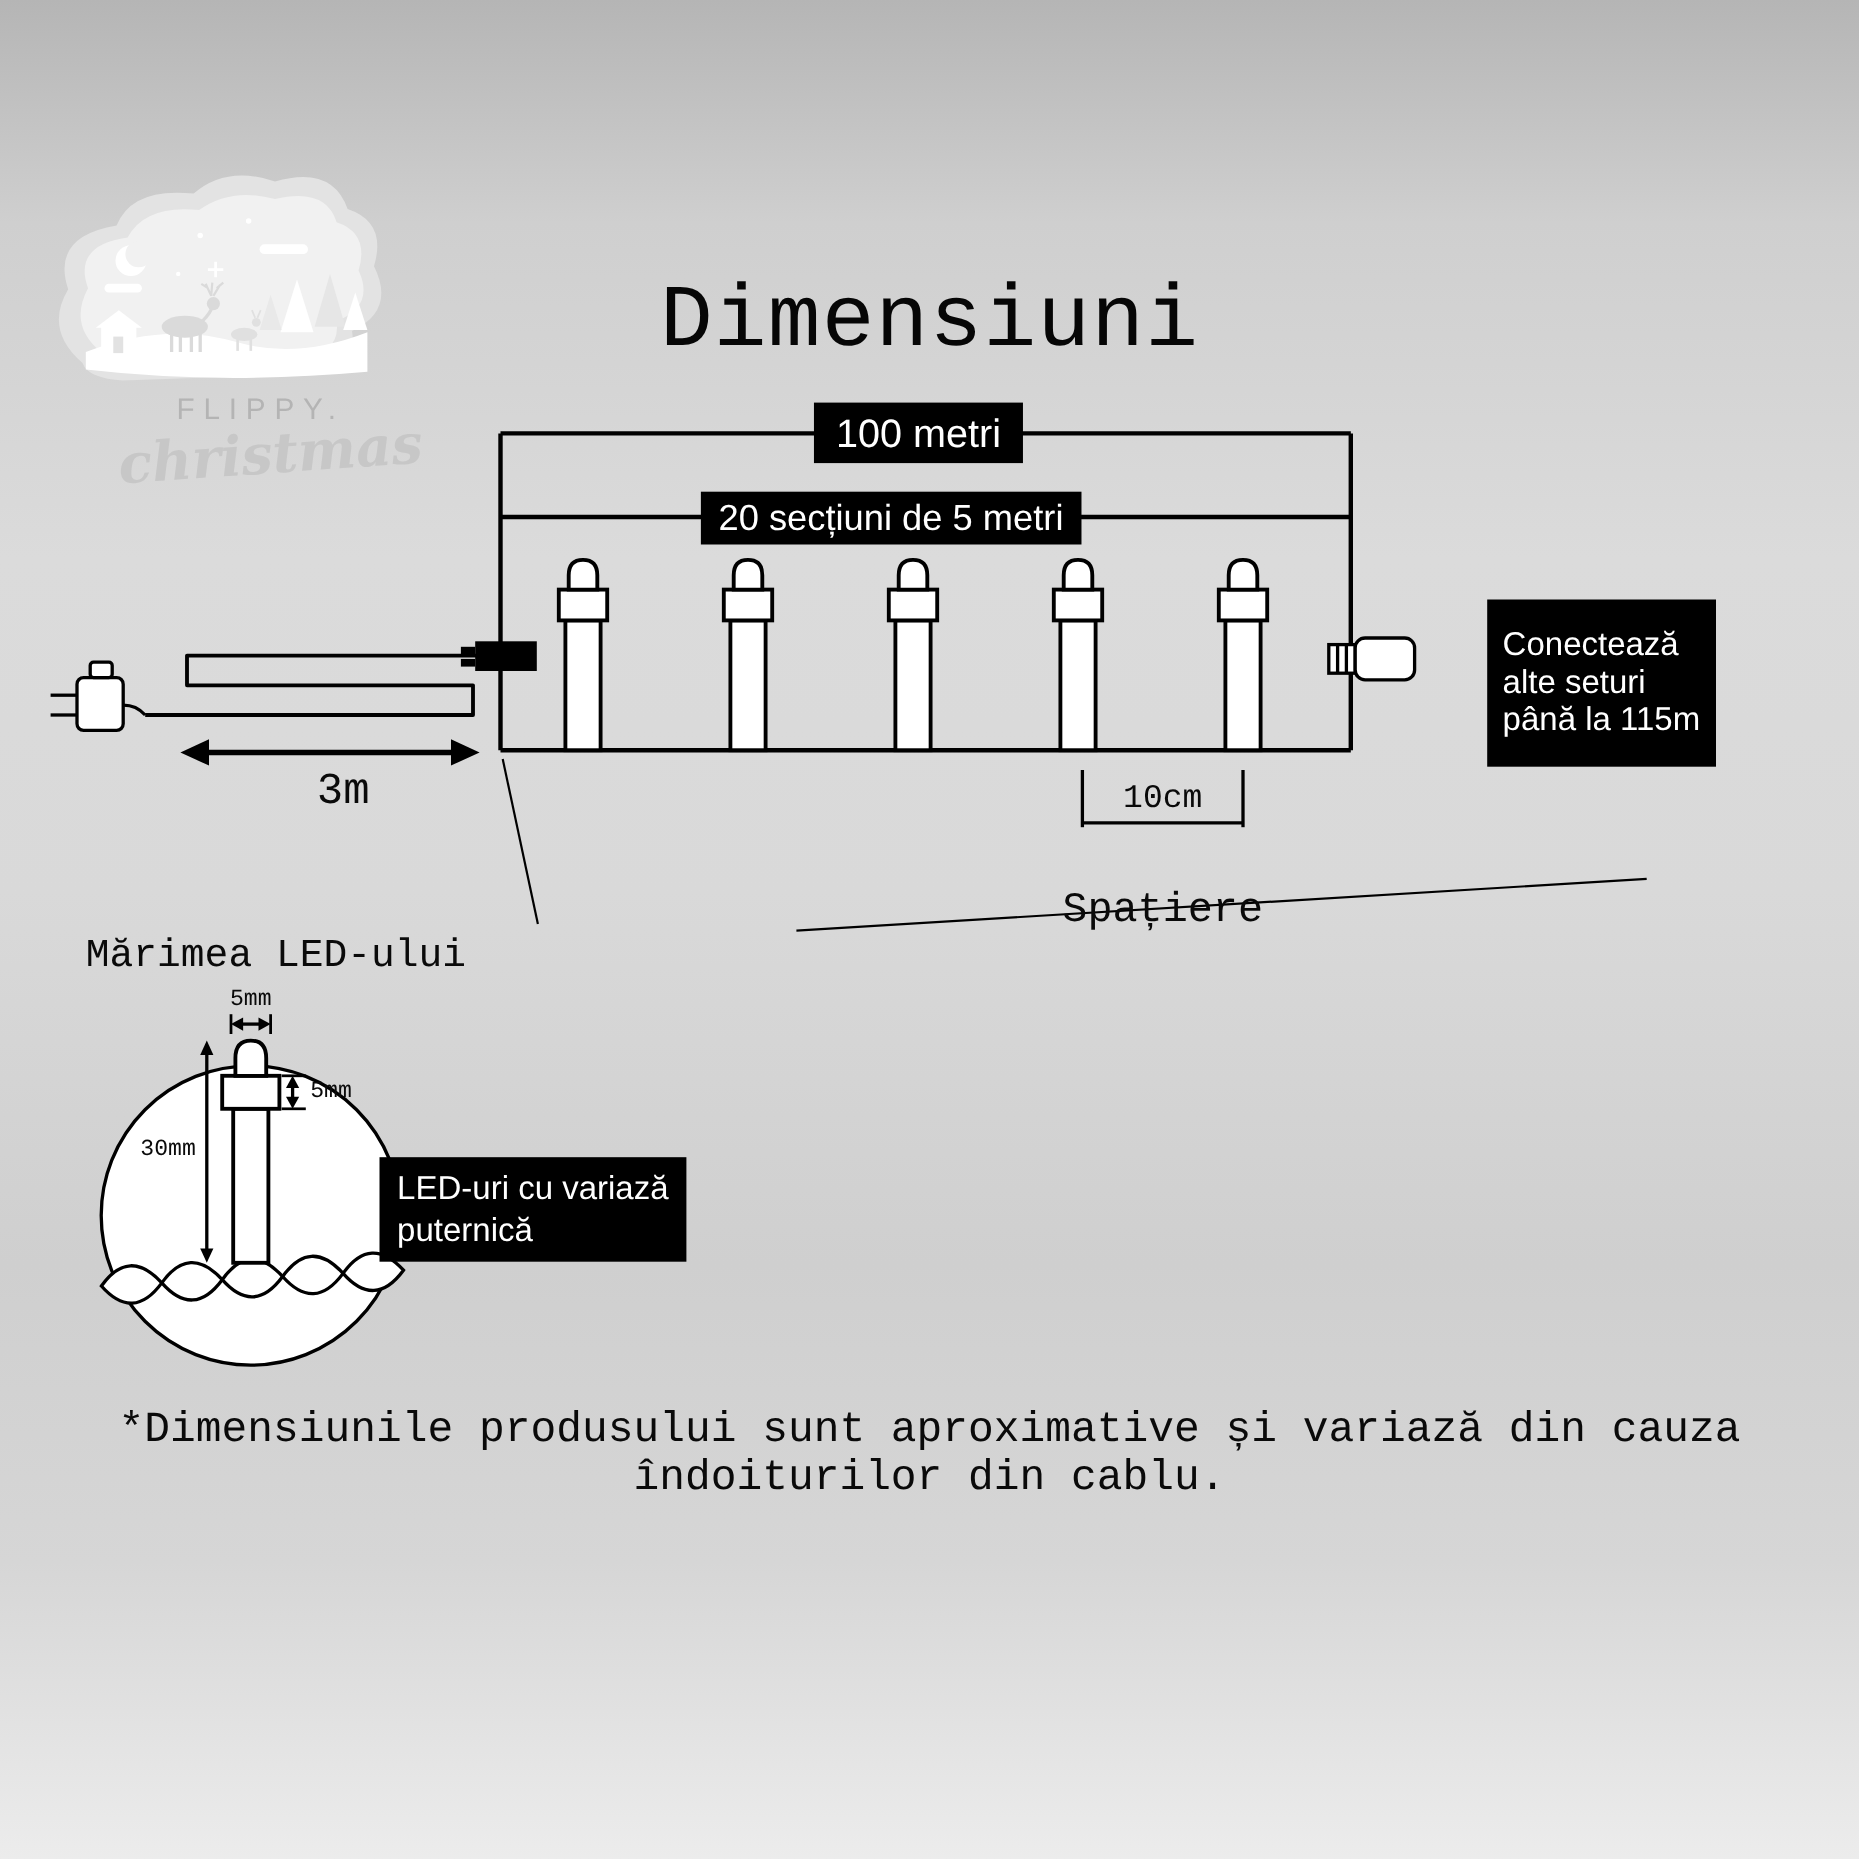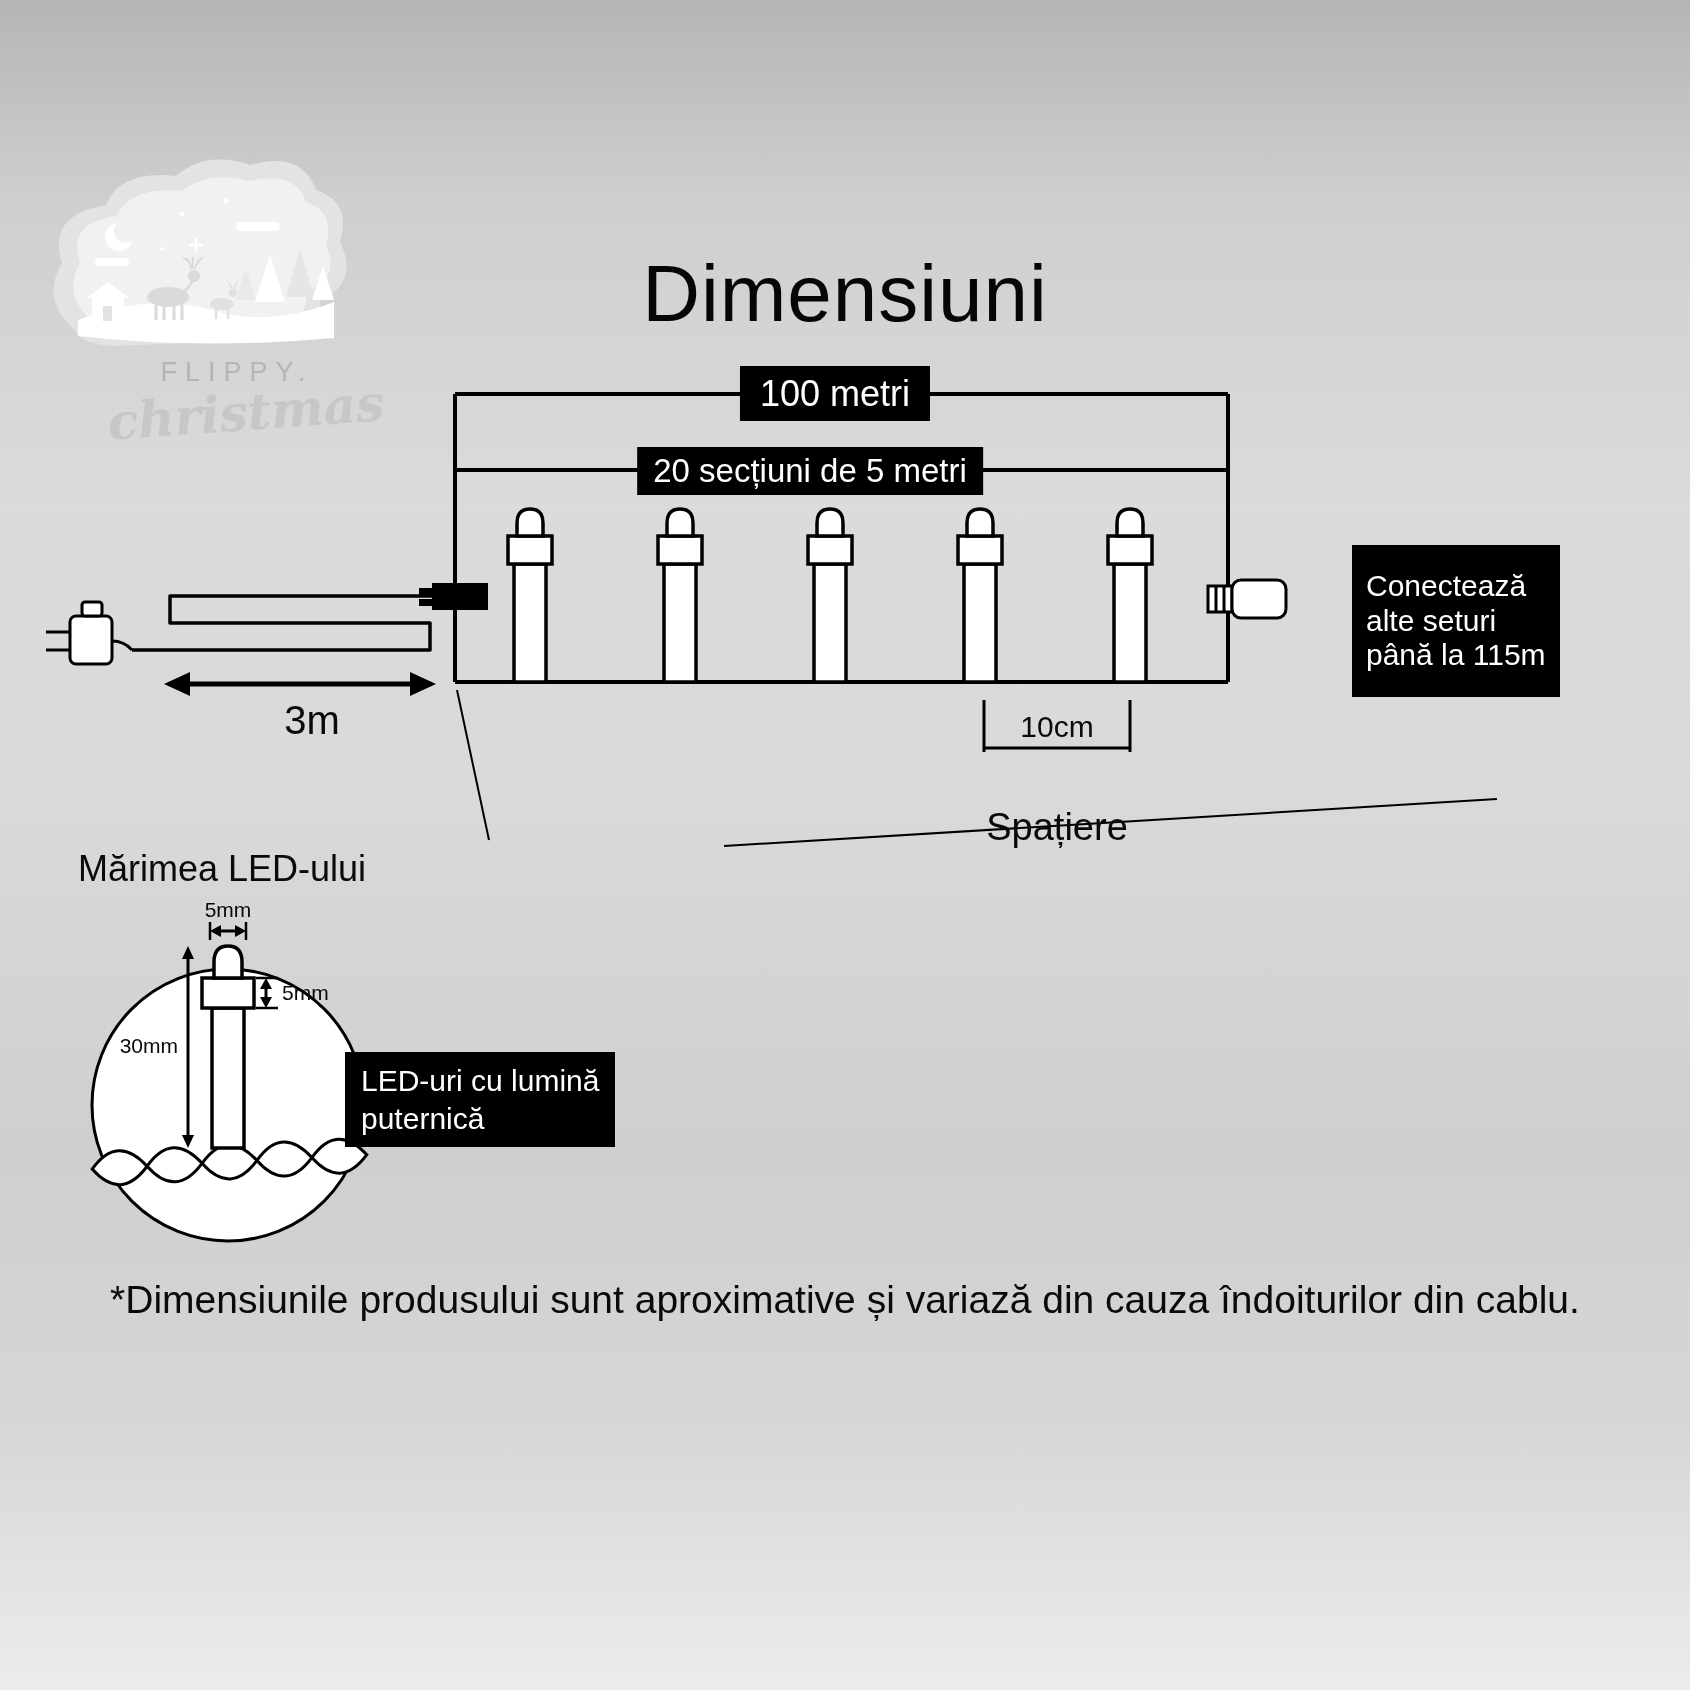--- a/index.html
+++ b/index.html
@@ -9,21 +9,21 @@
   }
   *{box-sizing:border-box;margin:0;padding:0;}
   body{font-family:"Liberation Sans", sans-serif;}
   #canvas{
     position:relative;
     width:1690px;height:1690px;
     overflow:hidden;
     background:linear-gradient(180deg,#b5b5b5 0%,#cfcfcf 12%,#dbdbdb 30%,#d9d9d9 48%,#cfcfcf 68%,#d6d6d6 84%,#ececec 100%);
   }
   #lineart{position:absolute;left:0;top:0;width:1690px;height:1690px;}
-  .txt{position:absolute;color:#0a0a0a;white-space:nowrap;}
+  .txt{position:absolute;color:#0a0a0a;white-space:nowrap;font-family:Liberation Mono, monospace;}
   .center{transform:translateX(-50%);}
   .blackbox{
     position:absolute;
     background:var(--label-bg);
     color:var(--label-text);
     display:flex;flex-direction:column;justify-content:center;
     padding:7px 20px;
     line-height:1.15;
   }
   .blackbox.single{flex-direction:row;align-items:center;white-space:nowrap;}
@@ -207,19 +207,19 @@
 
   <div class="txt" style="left:78px;top:848px;font-size:36px;">Mărimea LED-ului</div>
 
   <div class="txt center" style="left:228px;top:898px;font-size:21px;">5mm</div>
 
   <div class="txt" style="left:282px;top:981px;font-size:21px;">5mm</div>
 
   <div class="txt" style="left:110px;top:1034px;width:68px;text-align:right;font-size:21px;">30mm</div>
 
   <div class="blackbox" style="left:345px;top:1052px;font-size:30px;padding:10px 16px;line-height:1.25;">
-    <span>LED-uri cu lumină</span>
+    <span>LED-uri cu variază</span>
     <span>puternică</span>
   </div>
 
   <div class="txt footnote" style="white-space:normal;">*Dimensiunile produsului sunt aproximative și variază din cauza îndoiturilor din cablu.</div>
 
 </div>
 
 </body></html>

